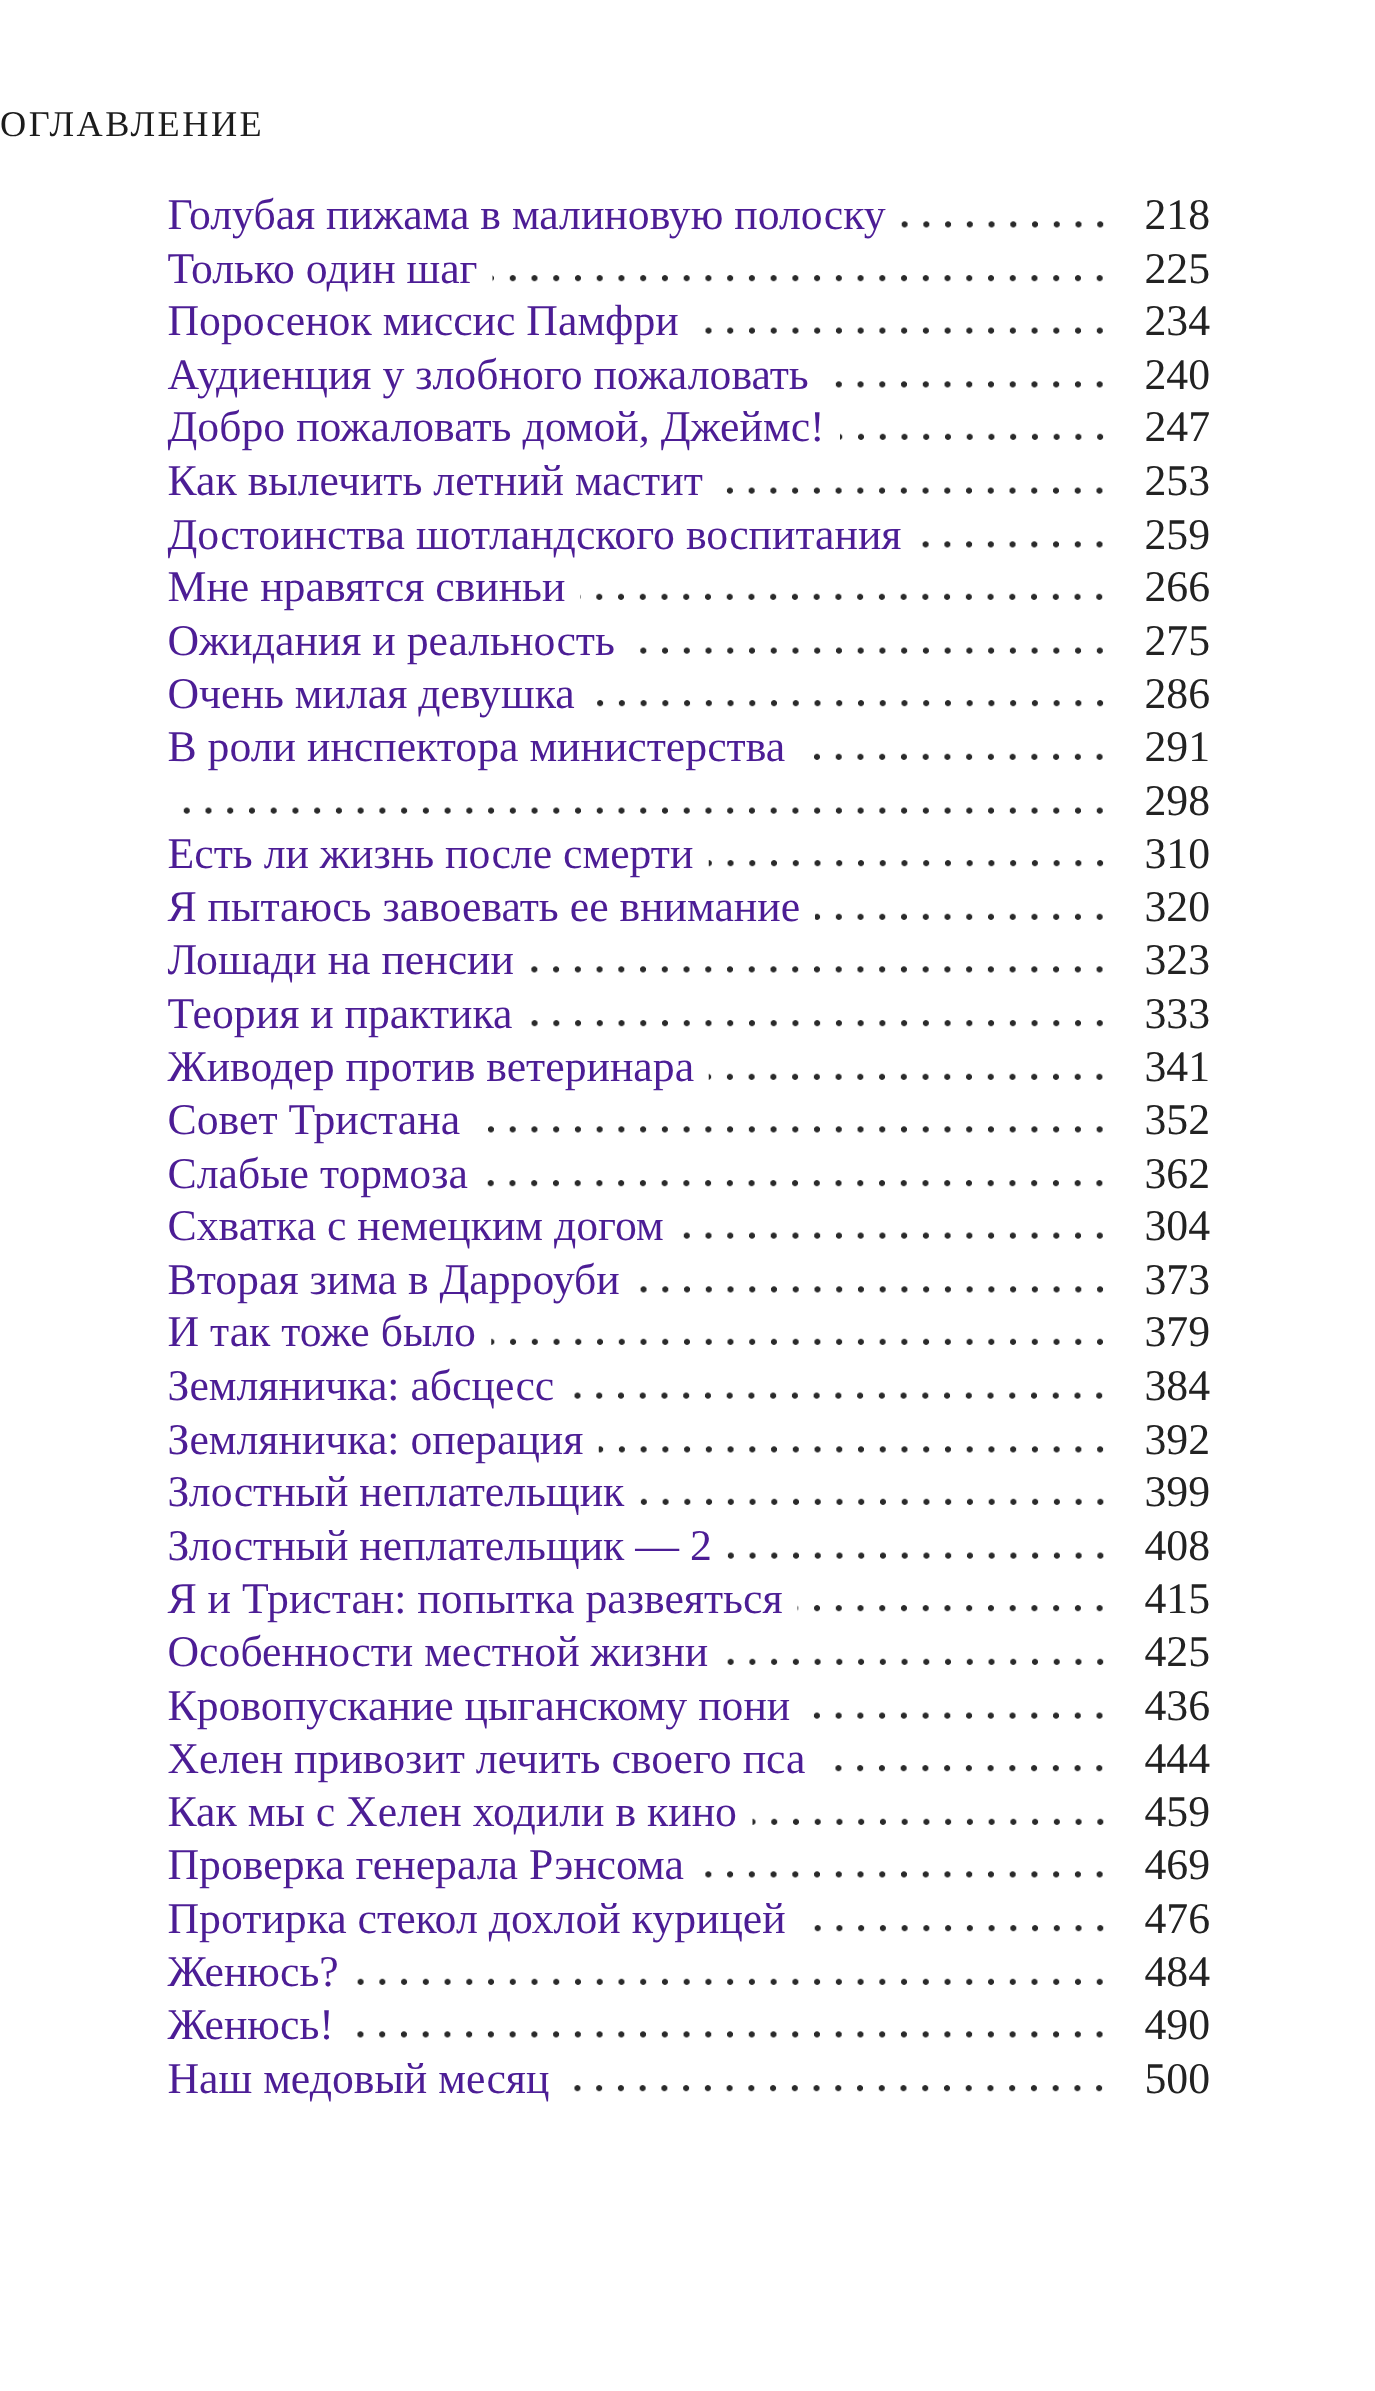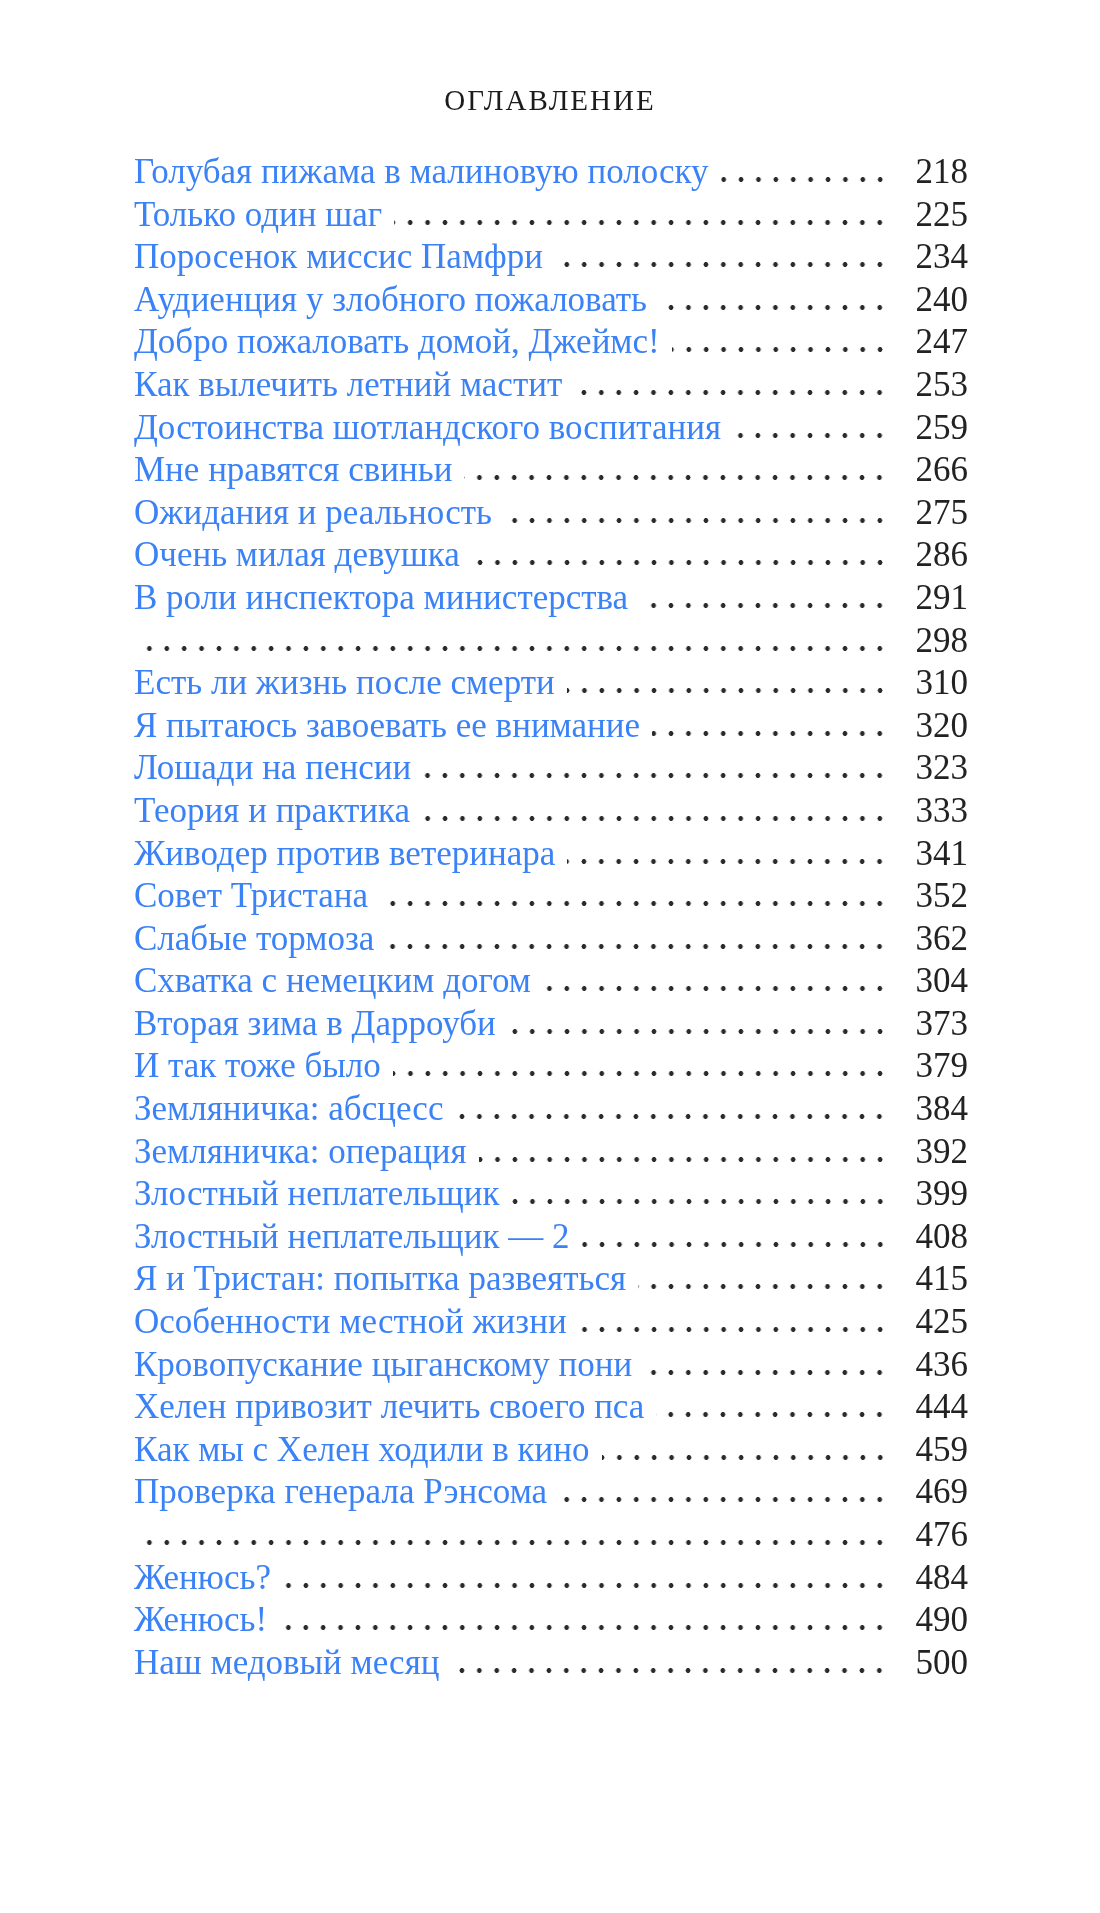--- a/index.html
+++ b/index.html
@@ -14,21 +14,20 @@
     background: #ffffff;
     color: #1f1f1f;
     font-family: "Liberation Serif", "DejaVu Serif", serif;
     overflow: hidden;
   }
   .page-title {
     position: absolute;
     top: 84px;
     left: 0;
     width: 100%;
-    text-align: center;
     font-size: 29px;
     letter-spacing: 2px;
     font-weight: 400;
     color: #1c1c1c;
   }
   .toc {
     position: absolute;
     top: 151px;
     left: 134px;
     right: 132px;
@@ -36,21 +35,21 @@
   .toc-row {
     display: flex;
     align-items: baseline;
     height: 42.6px;
     font-size: 35px;
     line-height: 42.6px;
     white-space: nowrap;
   }
   .entry-title {
     flex: 0 0 auto;
-    color: #3b82f6;
+    color: #4c1d95;
   }
   .leader {
     flex: 1 1 auto;
     min-width: 24px;
     margin: 0 6px 0 12px;
     height: 5px;
     align-self: baseline;
     background-image: radial-gradient(circle, #2a2a2a 2.1px, rgba(0,0,0,0) 2.7px);
     background-size: 17.4px 5px;
     background-repeat: repeat-x;
@@ -223,20 +222,21 @@
         <span class="entry-title">Как мы с Хелен ходили в кино</span>
         <span class="leader"></span>
         <span class="page-num">459</span>
       </div>
       <div class="toc-row">
         <span class="entry-title">Проверка генерала Рэнсома</span>
         <span class="leader"></span>
         <span class="page-num">469</span>
       </div>
       <div class="toc-row">
+        <span class="entry-title">Протирка стекол дохлой курицей</span>
         <span class="leader"></span>
         <span class="page-num">476</span>
       </div>
       <div class="toc-row">
         <span class="entry-title">Женюсь?</span>
         <span class="leader"></span>
         <span class="page-num">484</span>
       </div>
       <div class="toc-row">
         <span class="entry-title">Женюсь!</span>

